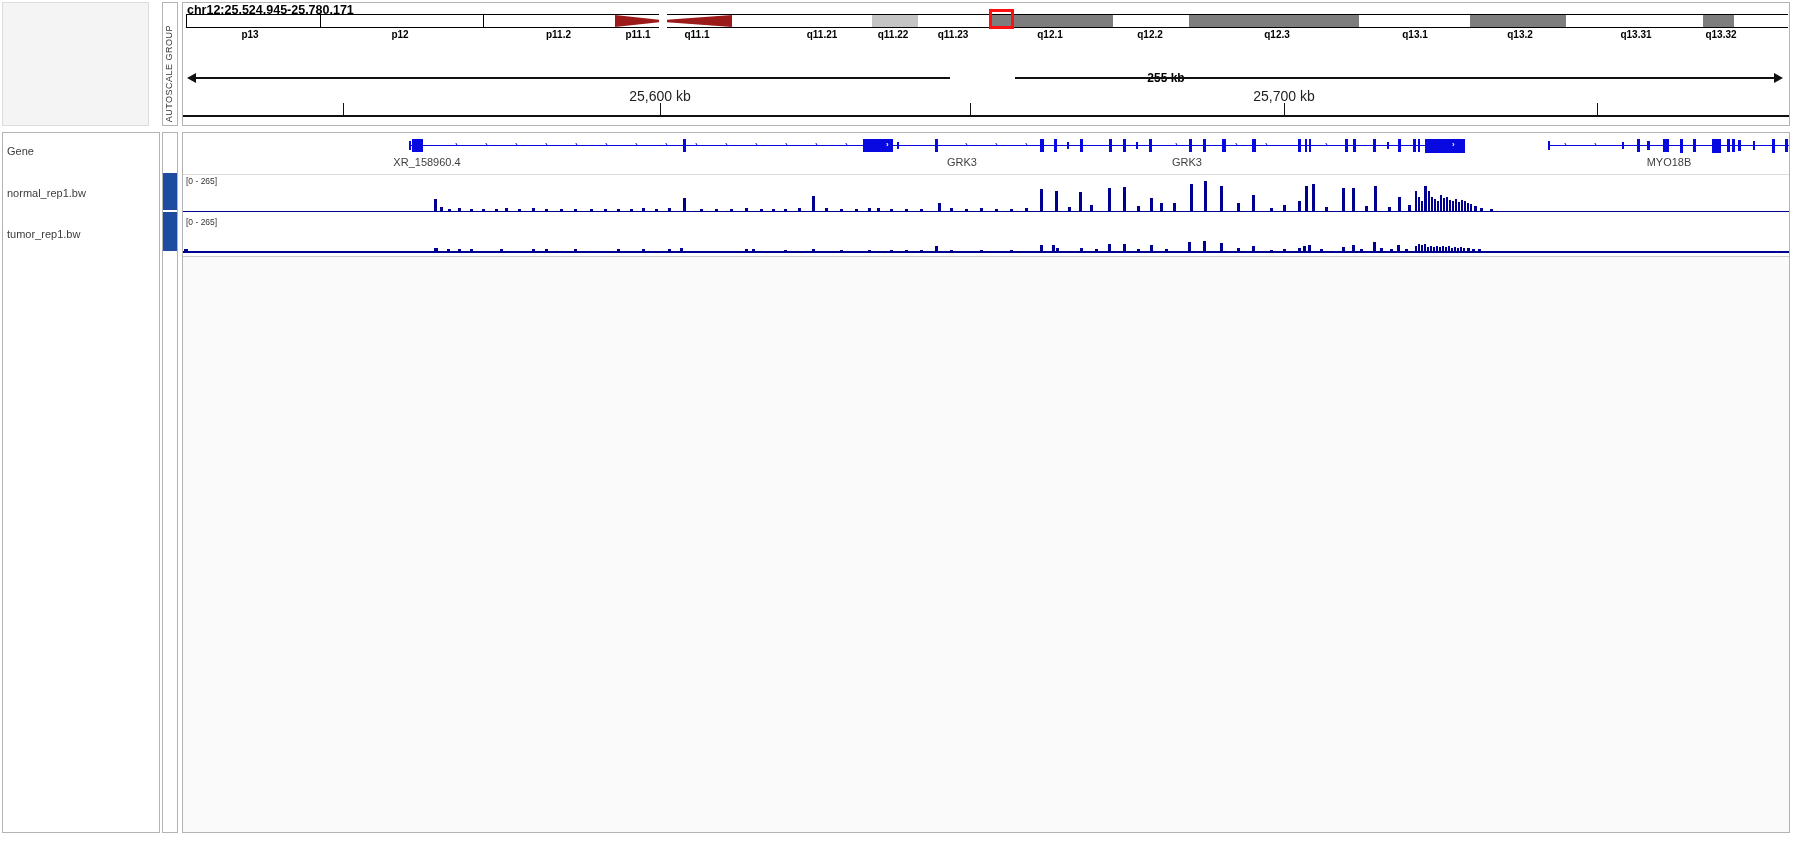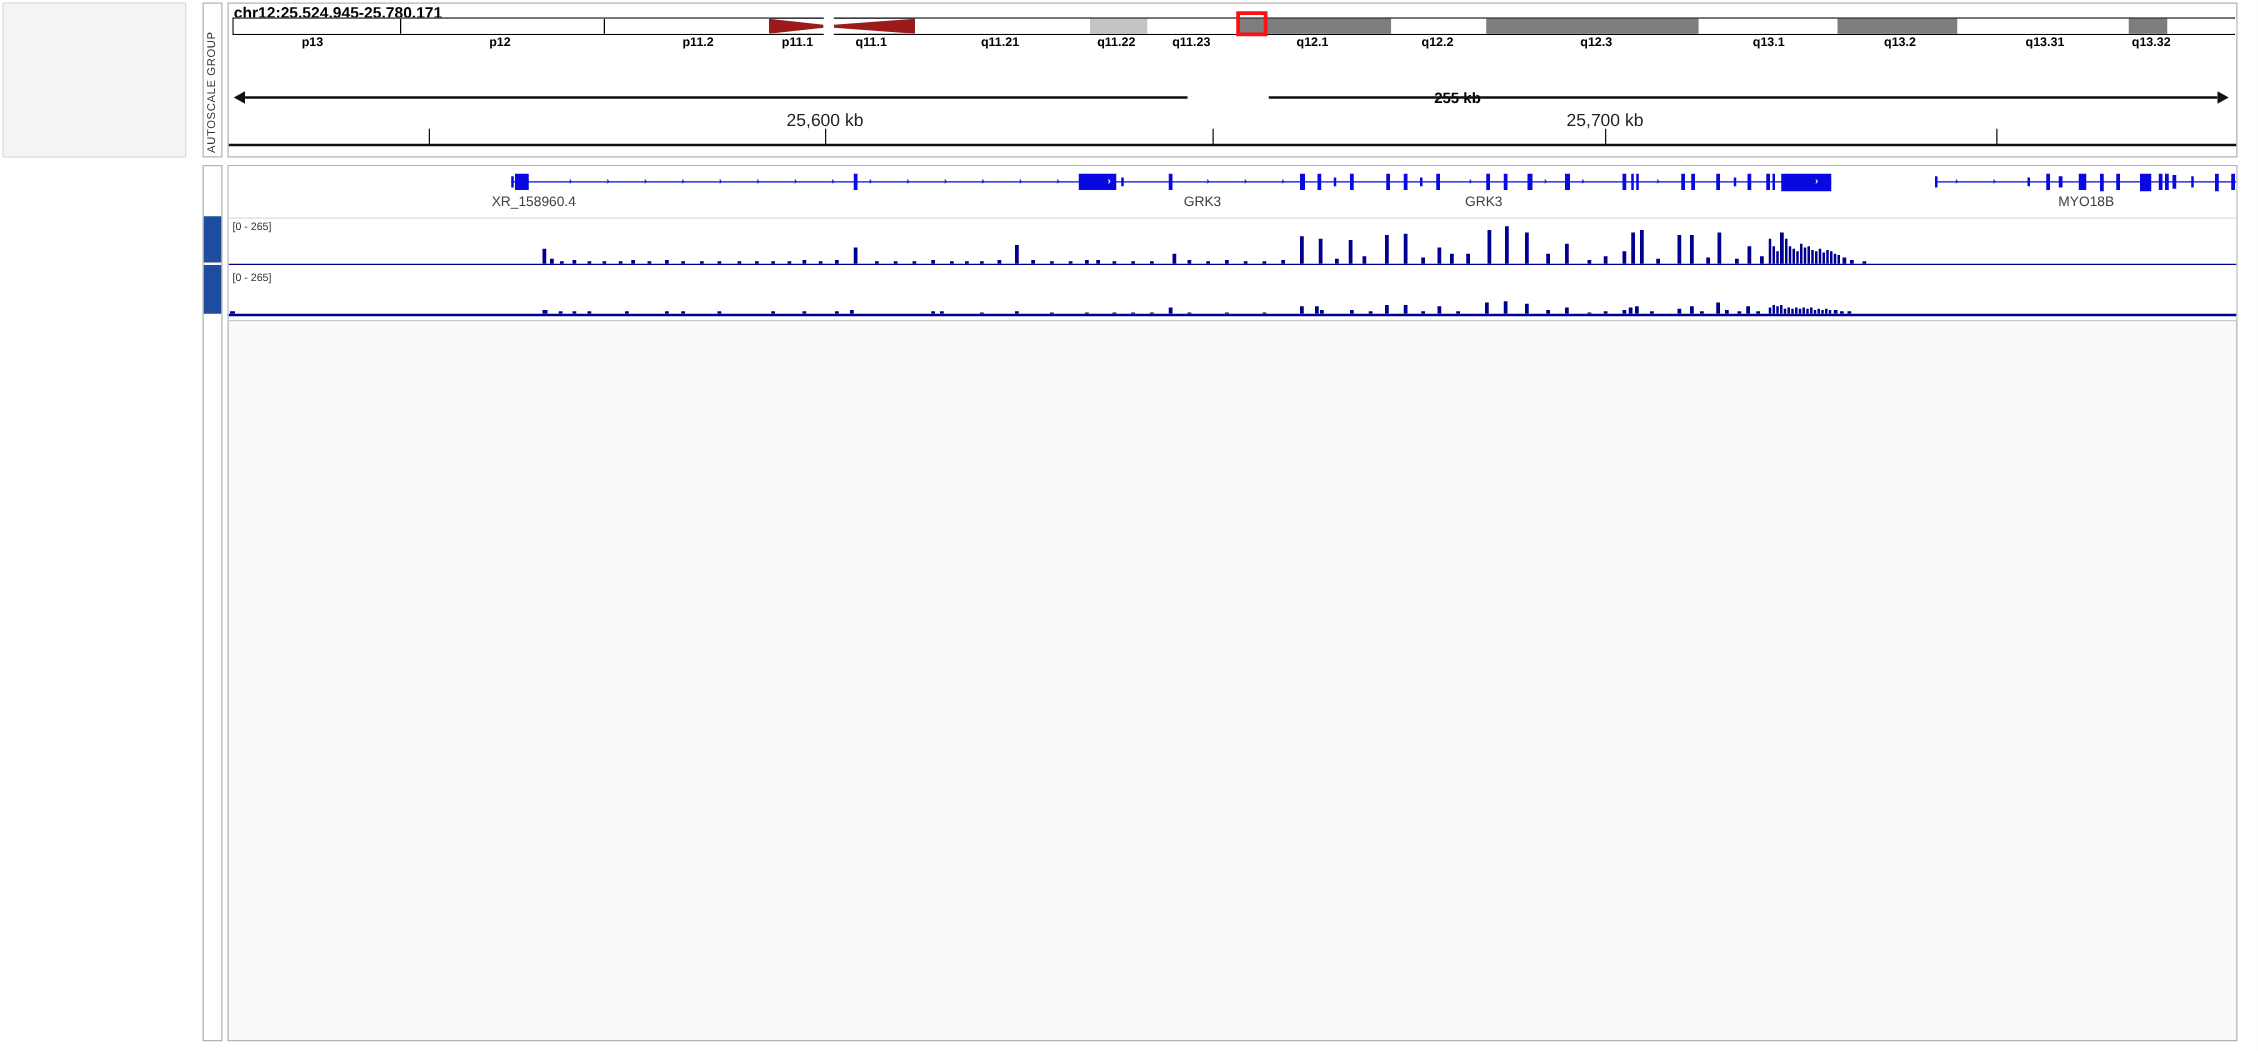--- a/index.html
+++ b/index.html
@@ -69,21 +69,21 @@
         <div class="band" style="left: 1379px; width: 137px; background: rgb(255, 255, 255);"></div>
         <div class="band" style="left: 1516px; width: 31px; background: rgb(125, 125, 125);"></div>
         <div class="band" style="left: 1547px; width: 55px; background: rgb(255, 255, 255);"></div>
       </div>
     <div id="band-labels">
         <div class="band-label" style="left: 67px;">p13</div>
         <div class="band-label" style="left: 217px;">p12</div>
         <div class="band-label" style="left: 365px; padding-left: 21px;">p11.2</div>
         <div class="band-label" style="left: 455px;">p11.1</div>
         <div class="band-label" style="left: 514px;">q11.1</div>
-        <div class="band-label" style="left: 617px;">q11.21</div>
+        <div class="band-label" style="left: 639px;">q11.21</div>
         <div class="band-label" style="left: 710px;">q11.22</div>
         <div class="band-label" style="left: 770px;">q11.23</div>
         <div class="band-label" style="left: 867px;">q12.1</div>
         <div class="band-label" style="left: 967px;">q12.2</div>
         <div class="band-label" style="left: 1094px;">q12.3</div>
         <div class="band-label" style="left: 1232px;">q13.1</div>
         <div class="band-label" style="left: 1337px;">q13.2</div>
         <div class="band-label" style="left: 1453px;">q13.31</div>
         <div class="band-label" style="left: 1538px;">q13.32</div>
       </div>
@@ -98,20 +98,25 @@
         <div class="tick-label" style="left: 477px;">25,600 kb</div>
         <div class="tick" style="left: 787px;"></div>
         <div class="tick" style="left: 1101px;"></div>
         <div class="tick-label" style="left: 1101px;">25,700 kb</div>
         <div class="tick" style="left: 1414px;"></div>
       </div>
     <div class="header-bottom-line"></div>
   <div class="viewbox" style="left: 806px; width: 25px;"></div>
     </div>
 
+  <div class="box sidebar-bottom" id="sidebar">
+      <div class="track-name" style="top: 12px;">Gene</div>
+      <div class="track-name" style="top: 54px;">normal_rep1.bw</div>
+      <div class="track-name" style="top: 95px;">tumor_rep1.bw</div>
+    </div>
 
   <div class="box strip-bottom" id="attr-col">
       <div class="attr-rect" style="top: 40px; height: 37px; background: rgb(30, 76, 158);"></div>
       <div class="attr-rect" style="top: 79px; height: 39px; background: rgb(30, 76, 158);"></div>
     </div>
 
   <div class="box main-bottom">
     <div class="trackbg"></div>
     <div id="gene-track">
         <div class="gene-line" style="left: 226px; width: 1056px; top: 11.75px; background: rgb(8, 8, 224);"></div>

